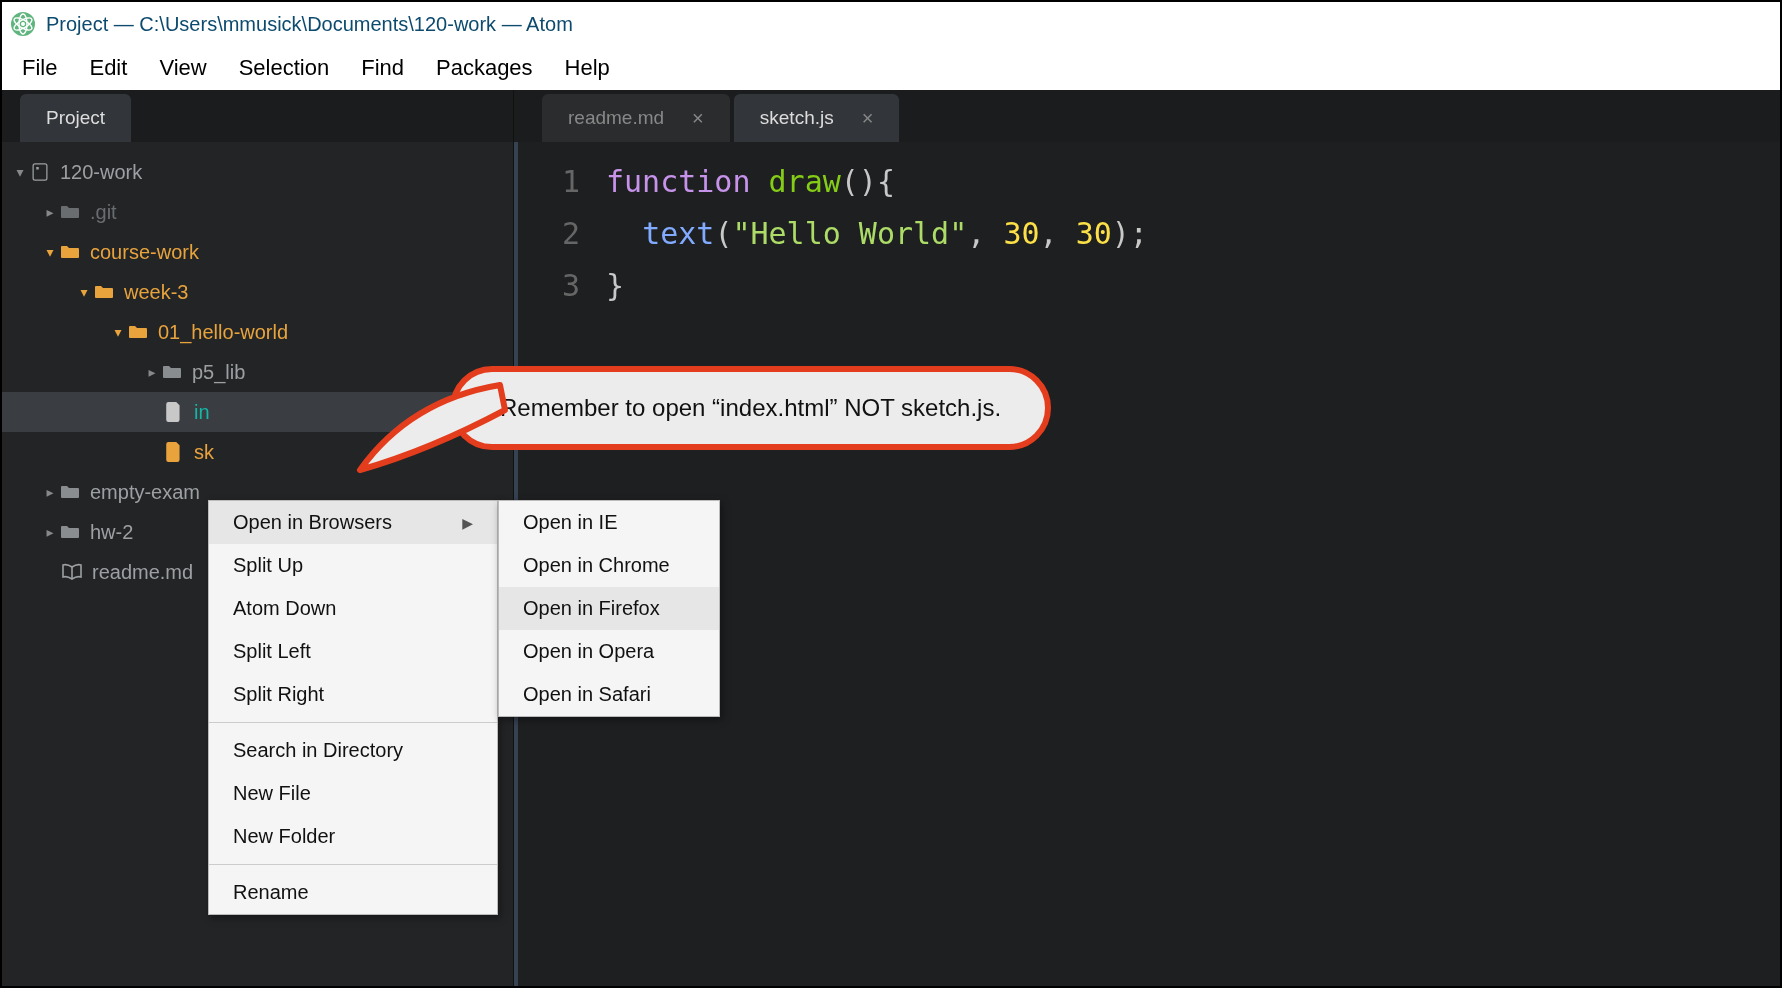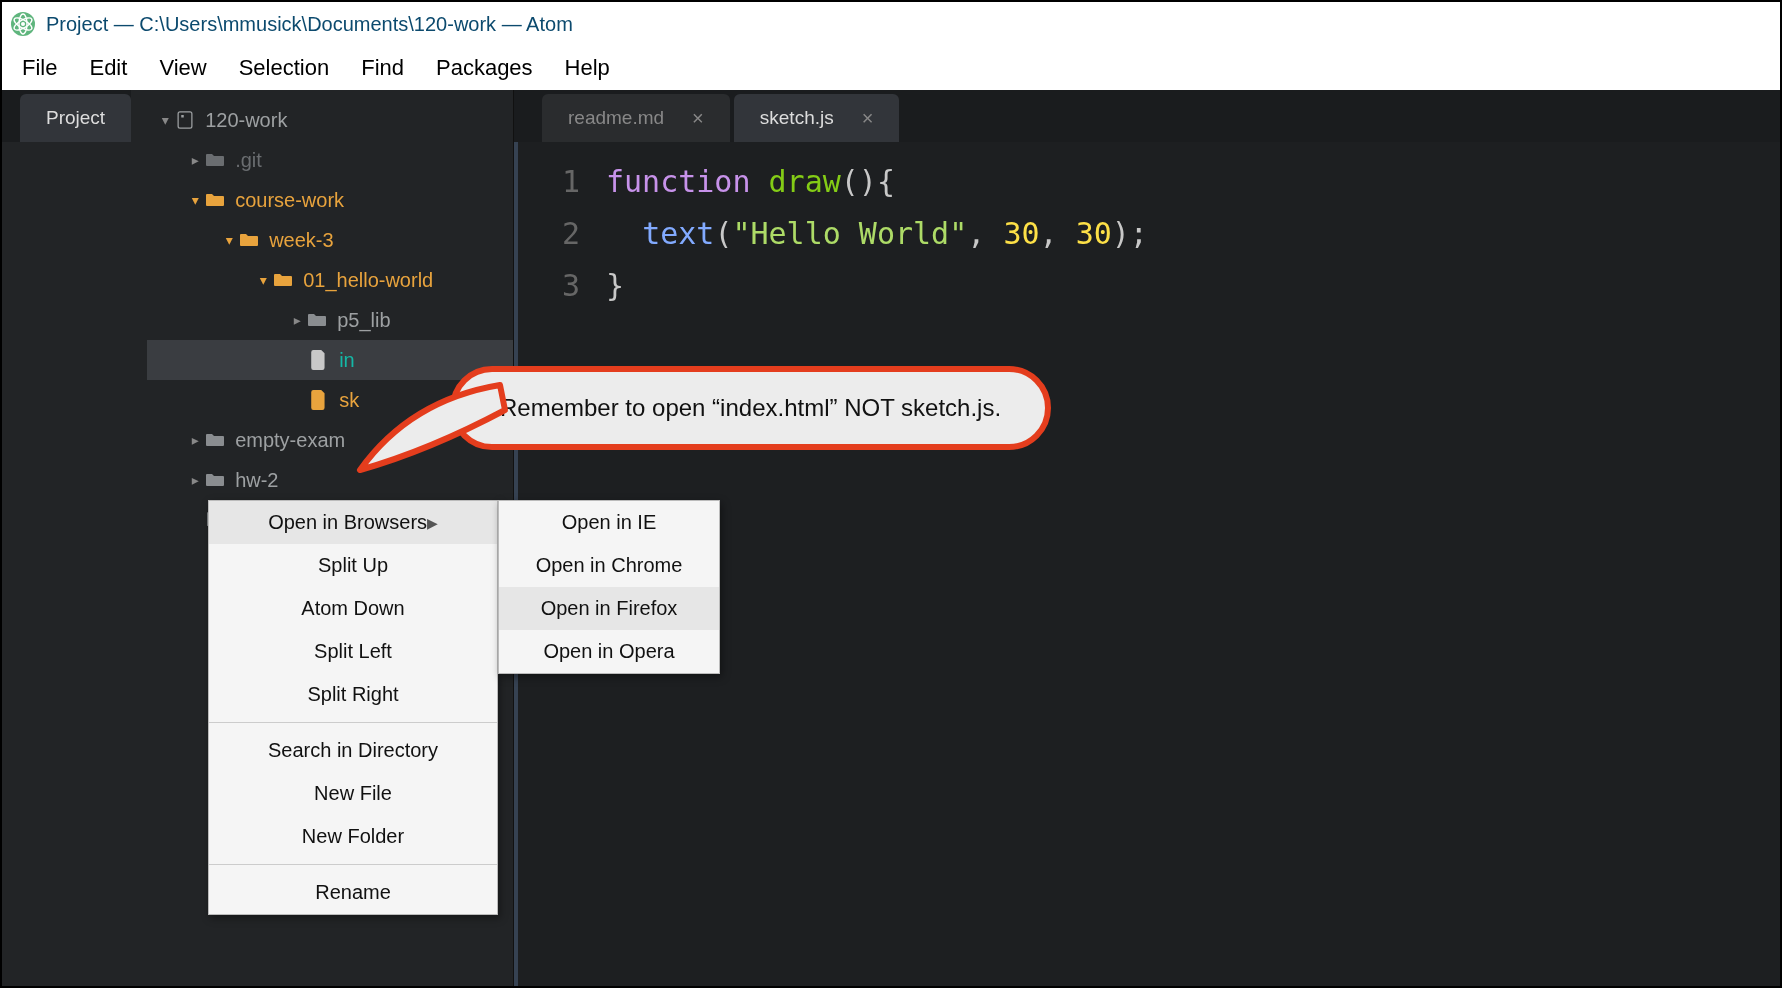--- a/index.html
+++ b/index.html
@@ -42,23 +42,22 @@
 }
 .workspace {
   display: flex;
   height: calc(100% - 88px);
   background: #1d1f21;
 }
 .sidebar {
   width: 512px;
   background: #222426;
   display: flex;
-  flex-direction: row;
+  flex-direction: column;
   border-right: 1px solid #111;
-  gap: 16px;
 }
 .tabbar {
   height: 52px;
   background: #1a1c1e;
   display: flex;
   align-items: flex-end;
 }
 .tab {
   height: 48px;
   padding: 0 26px;
@@ -158,21 +157,21 @@
   color: #111;
   font-size: 20px;
   box-shadow: 2px 3px 8px rgba(0,0,0,.4);
   border: 1px solid #bbb;
   z-index: 100;
 }
 .ctx-item {
   padding: 10px 24px;
   display: flex;
   align-items: center;
-  justify-content: center;
+  justify-content: space-between;
   cursor: pointer;
 }
 .ctx-item.hover { background: #e6e6e6; }
 .ctx-sep { height: 1px; background: #ccc; margin: 6px 0; }
 .ctx-arrow { font-size: 14px; color: #555; }
 
 .callout {
   position: absolute;
   z-index: 200;
 }
@@ -399,20 +398,23 @@
     </div>
   <div class="ctx-item">
       <span>Open in Chrome</span>
     </div>
   <div class="ctx-item hover">
       <span>Open in Firefox</span>
     </div>
   <div class="ctx-item">
       <span>Open in Opera</span>
     </div>
+  <div class="ctx-item">
+      <span>Open in Safari</span>
+    </div>
 </div>
 
 <div class="callout" style="left:450px; top:350px;margin-top:16px;">
   <svg class="tail" width="160" height="140">
     <path d="M150 45 Q 60 60 10 130 Q 80 110 155 70 Z" fill="#ececec" stroke="#e43d1d" stroke-width="6" stroke-linejoin="round"></path>
   </svg>
   <div class="bubble">
     <span>Remember to open “index.html” NOT sketch.js.</span>
   </div>
 </div>

